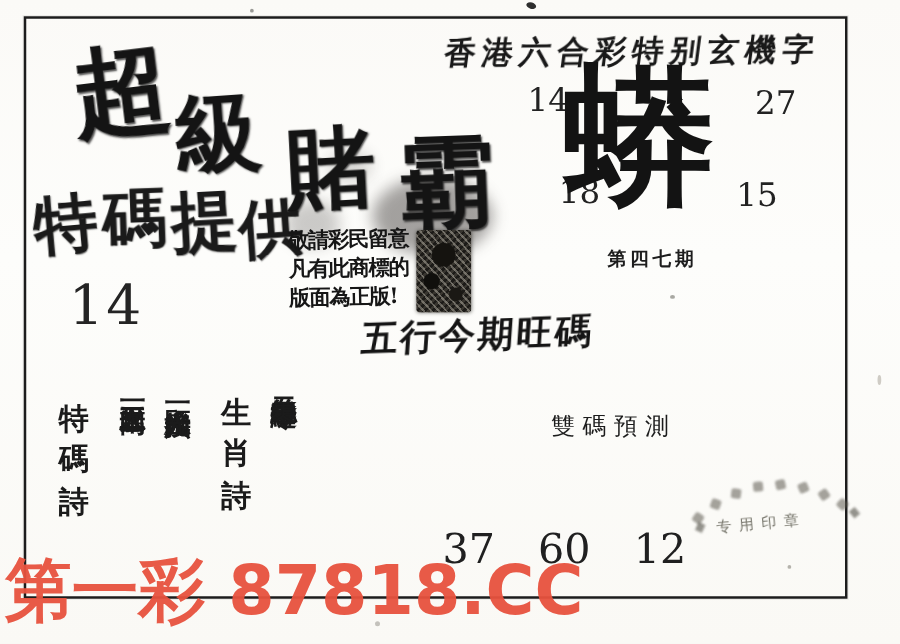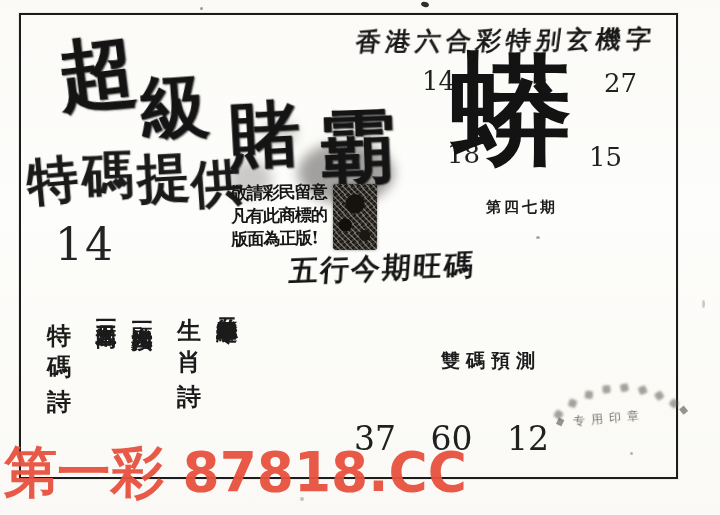--- a/index.html
+++ b/index.html
@@ -101,21 +101,21 @@
     position:absolute;writing-mode:vertical-rl;text-orientation:upright;
     font-weight:700;color:#1b1b1b;white-space:nowrap;filter:blur(.15px);
   }
   .c1{left:43px;top:303px;font-size:24px;letter-spacing:33px;}
   .c2{left:92px;top:309px;font-size:21px;letter-spacing:0px;}
   .c3{left:128px;top:311px;font-size:21px;letter-spacing:0px;}
   .c4{left:173px;top:298px;font-size:24px;letter-spacing:33px;}
   .c5{left:213px;top:300px;font-size:21px;letter-spacing:1px;}
   
   .dc-label{
-    position:absolute;left:441px;top:348px;font-size:19px;font-weight:700;
+    position:absolute;left:441px;top:328px;font-size:19px;font-weight:400;
     letter-spacing:6px;white-space:nowrap;color:#1c1c1c;
   }
   .dc-nums{
     position:absolute;left:354px;top:419px;font-size:33px;color:#202020;
     word-spacing:24px;white-space:nowrap;
   }
   
   .seal{
     position:absolute;left:548px;top:383px;width:148px;height:46px;
     transform:rotate(-5deg);

